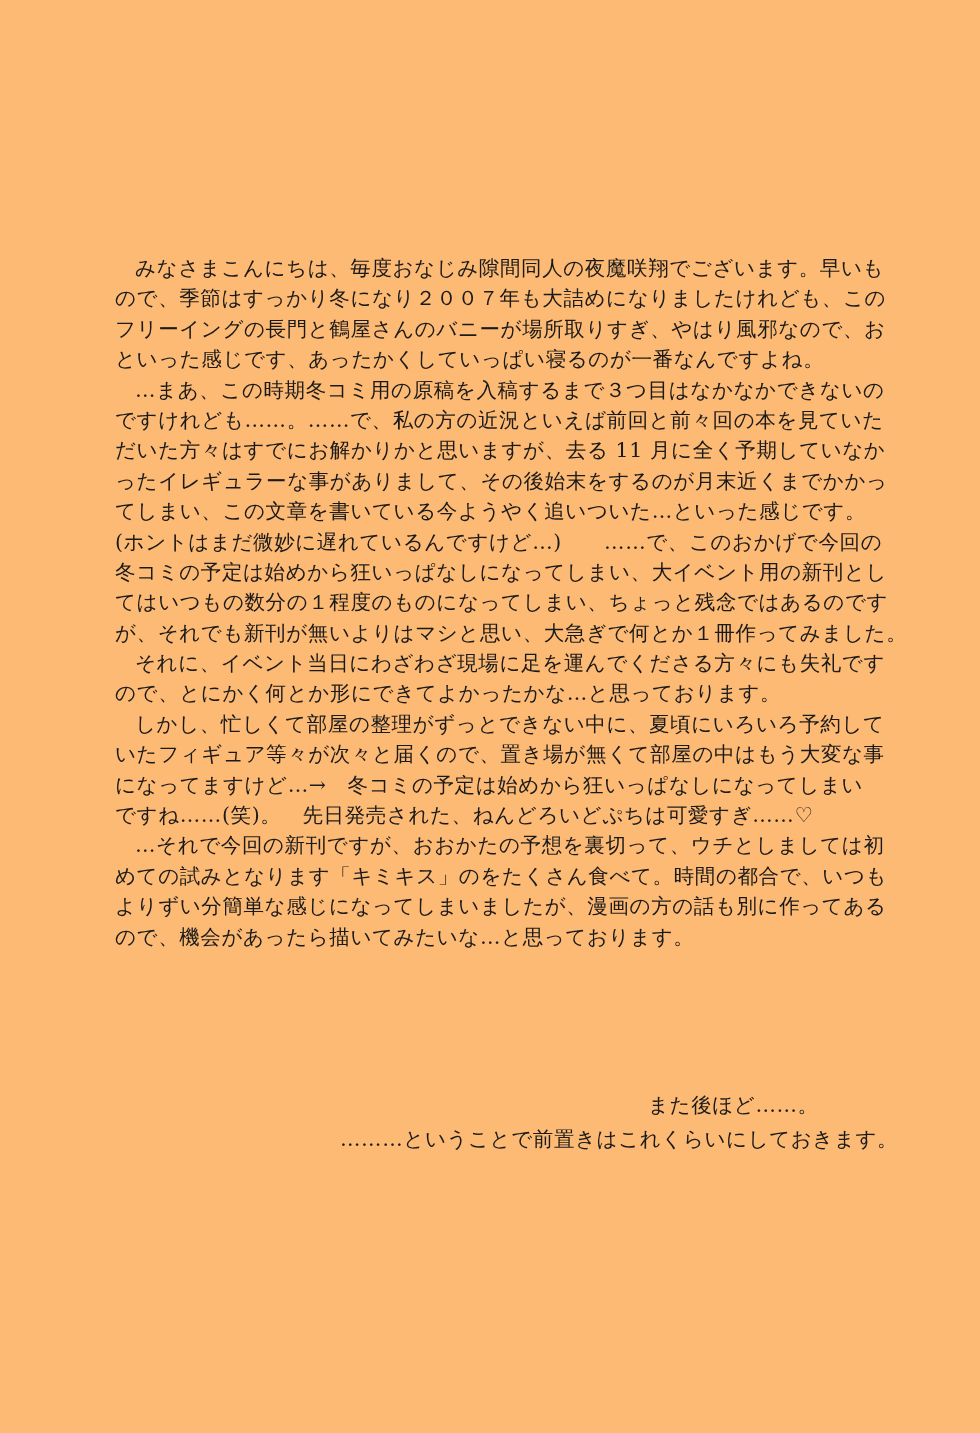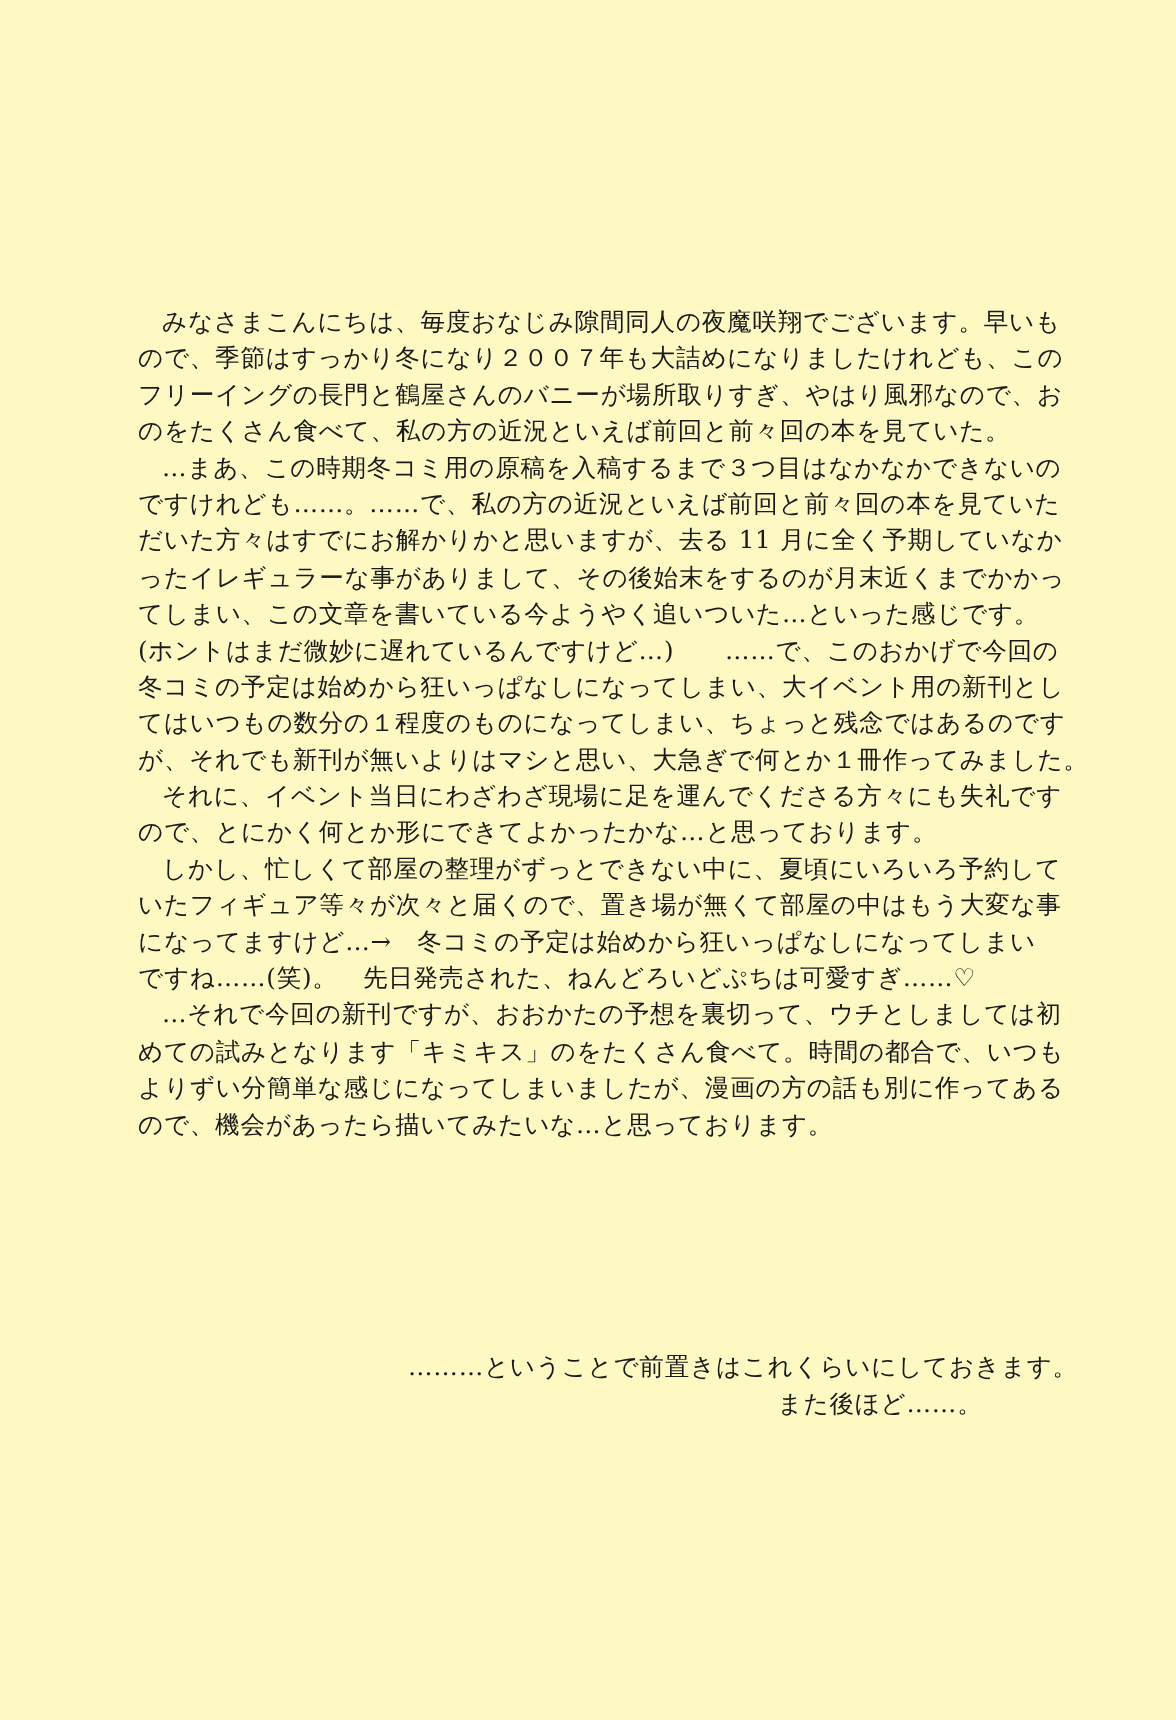--- a/index.html
+++ b/index.html
@@ -12,21 +12,21 @@
       height: 1433px;
       position: relative;
       overflow: hidden;
       color: #1a1a1a;
       font-family: "DejaVu Serif", "Liberation Serif", serif;
     }
     .page {
       position: absolute;
       left: 0; top: 0;
       width: 980px; height: 1433px;
-      background: #fef9c3;
+      background: #fdba74;
     }
     .text-block {
       position: absolute;
       left: 115px;
       top: 253px;
       width: 746px;
     }
     .line {
       height: 30.4px;
       line-height: 30.4px;
@@ -37,31 +37,31 @@
     .line.indent { padding-left: 20px; }
     .closing {
       position: absolute;
       white-space: nowrap;
       font-size: 20.5px;
       line-height: 30px;
       letter-spacing: 0.6px;
       text-align: right;
     }
     .closing-1 { left: 340px; top: 1124px; }
-    .closing-2 { left: 648px; top: 1155px; }
+    .closing-2 { left: 648px; top: 1090px; }
   </style>
 </head>
 <body>
 
 <div class="page">
   <div class="text-block">
     <div class="line indent">みなさまこんにちは、毎度おなじみ隙間同人の夜魔咲翔でございます。早いも</div>
     <div class="line">ので、季節はすっかり冬になり２００７年も大詰めになりましたけれども、この</div>
     <div class="line">フリーイングの長門と鶴屋さんのバニーが場所取りすぎ、やはり風邪なので、お</div>
-    <div class="line">のをたくさん食べて、私の方の近況といえば前回と前々回の本を見ていた。</div>
+    <div class="line">といった感じです、あったかくしていっぱい寝るのが一番なんですよね。</div>
     <div class="line indent">…まあ、この時期冬コミ用の原稿を入稿するまで３つ目はなかなかできないの</div>
     <div class="line">ですけれども……。……で、私の方の近況といえば前回と前々回の本を見ていた</div>
     <div class="line">だいた方々はすでにお解かりかと思いますが、去る 11 月に全く予期していなか</div>
     <div class="line">ったイレギュラーな事がありまして、その後始末をするのが月末近くまでかかっ</div>
     <div class="line">てしまい、この文章を書いている今ようやく追いついた…といった感じです。</div>
     <div class="line">(ホントはまだ微妙に遅れているんですけど…)　　……で、このおかげで今回の</div>
     <div class="line">冬コミの予定は始めから狂いっぱなしになってしまい、大イベント用の新刊とし</div>
     <div class="line">てはいつもの数分の１程度のものになってしまい、ちょっと残念ではあるのです</div>
     <div class="line">が、それでも新刊が無いよりはマシと思い、大急ぎで何とか１冊作ってみました。</div>
     <div class="line indent">それに、イベント当日にわざわざ現場に足を運んでくださる方々にも失礼です</div>

